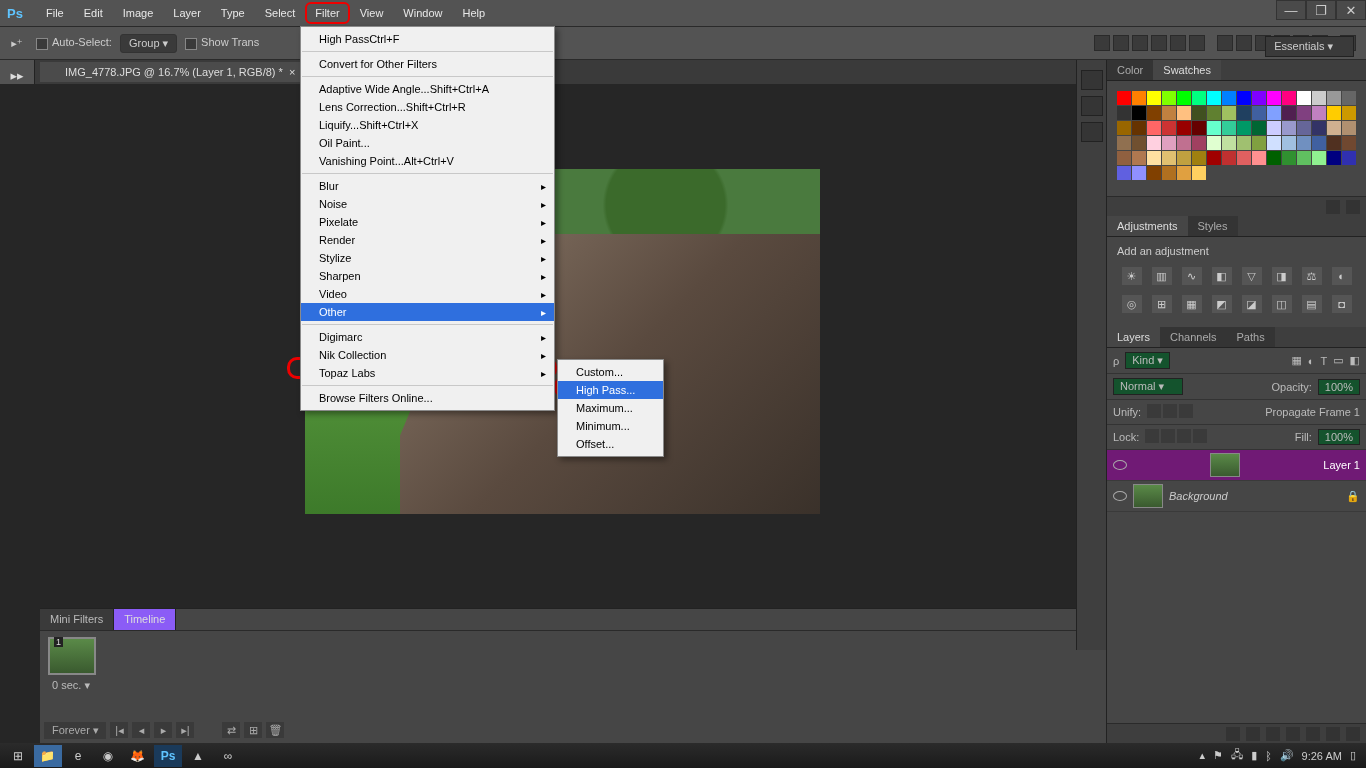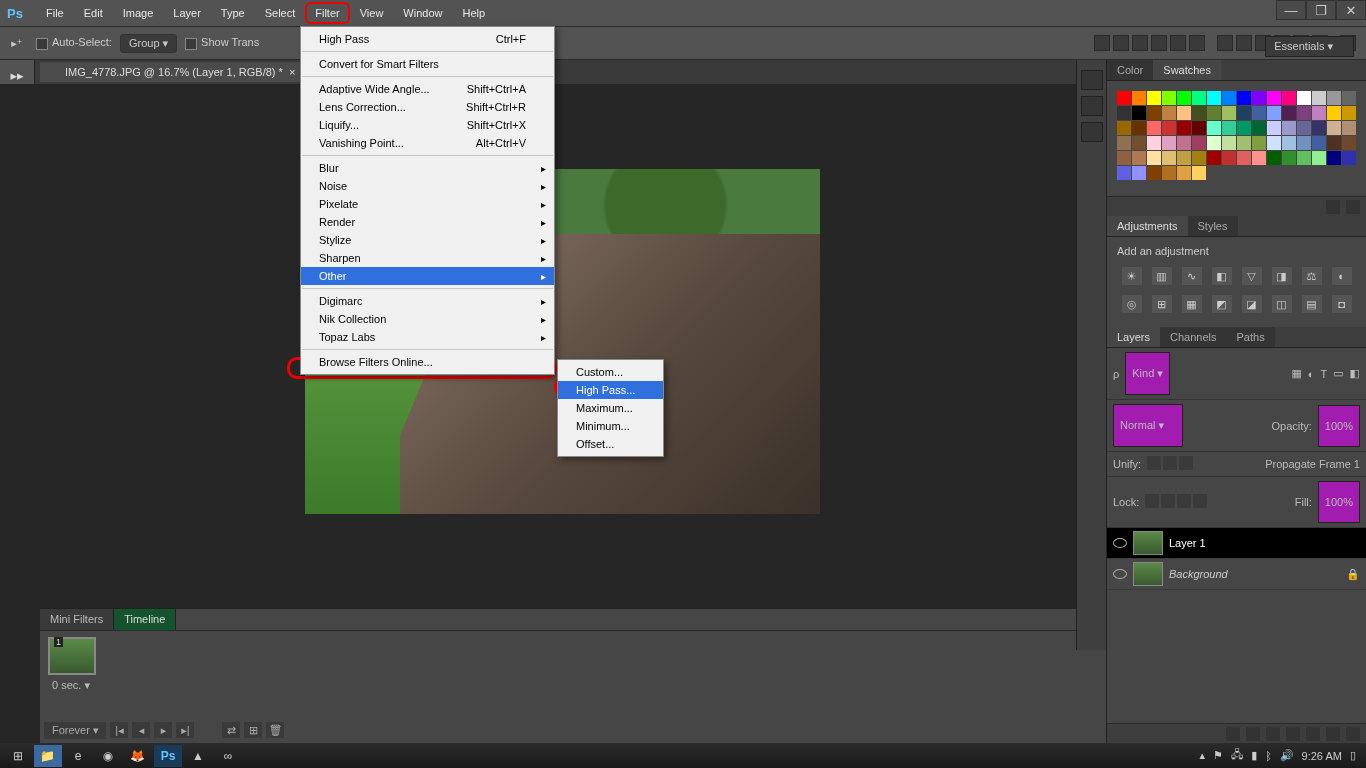--- a/index.html
+++ b/index.html
@@ -36,21 +36,21 @@
 .canvas .foliage { position:absolute; left:0; top:0; width:100%; height:120px; background: radial-gradient(circle at 30% 20%, #3b6a2b 0 18%, transparent 19%), radial-gradient(circle at 70% 30%, #3b6a2b 0 16%, transparent 17%), #4a7a3e;}
 
 
 .canvas-status { position:absolute; left:40px; bottom:30px; height:20px; display:flex; align-items:center; gap:10px; color:#bbb;}
 .canvas-status .seg { padding:2px 6px; background:#3a3a3a;}
 
 
 .bottom-panel { position:absolute; left:40px; right:0; bottom:0; height:135px; background:#464646; border-top:1px solid #222;}
 .bottom-panel .tabs { height:22px; display:flex; border-bottom:1px solid #2a2a2a;}
 .bottom-panel .tab { padding:4px 10px; background:#3a3a3a; color:#bbb; border-right:1px solid #222;}
-.bottom-panel .tab.active { background:#14532d; color:#ddd;}
+.bottom-panel .tab.active { background:#8b5cf6; color:#ddd;}
 .bottom-panel .body { padding:6px 8px; display:flex; gap:10px; align-items:flex-start;}
 .thumb { width:48px; height:38px; background:linear-gradient(#5a8a48,#3a5a2f); border:2px solid #888; position:relative;}
 .thumb .lbl { position:absolute; top:-2px; left:4px; background:#222; color:#ddd; font-size:9px; padding:0 2px;}
 .tl-controls { position:absolute; left:4px; bottom:2px; height:22px; display:flex; align-items:center; gap:4px; color:#aaa;}
 .tl-controls .btn { width:18px; height:16px; background:#3a3a3a; display:flex; align-items:center; justify-content:center;}
 .tl-controls .sel2 { background:#3a3a3a; padding:2px 8px; }
 
 
 .toolbox { position:absolute; left:0; top:60px; bottom:25px; width:35px; background:#535353; border-right:1px solid #222; display:flex; flex-direction:column; align-items:center; padding-top:4px; gap:2px;}
 .toolbox .tool { width:26px; height:22px; display:flex; align-items:center; justify-content:center; color:#ddd; font-size:13px; cursor:default;}
@@ -68,30 +68,30 @@
 .ptab.active{ background:#464646; color:#ddd;}
 .panel-body{ padding:6px; }
 
 .swatches { display:flex; flex-wrap:wrap; gap:1px; padding:4px;}
 .sw { width:14px; height:14px;}
 
 .adj-icons { display:flex; flex-wrap:wrap; gap:10px; padding:8px 10px; justify-content:center;}
 .adj-icons span{ width:20px; height:18px; background:#555; color:#ccc; display:flex; align-items:center; justify-content:center; font-size:11px;}
 
 .layer-row{ display:flex; align-items:center; gap:6px; padding:3px 6px; border-bottom:1px solid #3a3a3a;}
-.layer-row.sel{ background:#000000; color:#fff;}
+.layer-row.sel{ background:#701a75; color:#fff;justify-content:space-between;}
 .eye{ width:14px; height:10px; border:1px solid #aaa; border-radius:50%;}
 .lthumb{ width:30px; height:24px; background:linear-gradient(#5a8a48,#3a5a2f); border:1px solid #888;}
-.smallsel{ background:#a21caf; border:1px solid #222; padding:14px 6px; display:inline-block;}
+.smallsel{ background:#14532d; border:1px solid #222; padding:1px 6px; display:inline-block;}
 .layer-ctrl{ padding:4px 6px; display:flex; align-items:center; gap:6px; color:#bbb; font-size:10px; border-bottom:1px solid #333;}
 .lockicons span{ width:14px;height:14px; background:#3a3a3a; display:inline-block; margin-right:2px;}
 
 
 .dropdown { position:absolute; background:#f0f0f0; color:#000; border:1px solid #8a8a8a; box-shadow:3px 3px 6px rgba(0,0,0,.4); z-index:100; min-width:255px; padding:3px 0;}
-.dropdown .item { padding:3px 28px 3px 18px; display:flex; justify-content:space-between; align-items:center; position:relative;}
+.dropdown .item { padding:3px 28px 3px 18px; display:flex; align-items:center; position:relative;}
 .dropdown .item.hl { background:#2f6fde; color:#fff;}
 .dropdown .sep { height:1px; background:#c8c8c8; margin:3px 1px;}
 .dropdown .sub::after { content:"▸"; position:absolute; right:8px; font-size:10px;}
 .redbox { border:3px solid #e00; border-radius:10px; position:absolute; pointer-events:none;}
 
 
 .taskbar { position:absolute; left:0; right:0; bottom:0; height:25px; background: linear-gradient(#2b2b2b,#1a1a1a); display:flex; align-items:center; padding:0 4px; gap:2px; color:#ccc;}
 .taskbar .tbtn { width:28px; height:22px; display:flex; align-items:center; justify-content:center; font-size:12px;}
 .taskbar .tray { margin-left:auto; display:flex; align-items:center; gap:8px; padding-right:6px;}
 
@@ -417,36 +417,39 @@
   </div>
 </div>
 
 <div class="dropdown" id="filter-dd" style="left:300px; top:26px;">
     <div class="item">
       <span>High Pass</span>
       <span>Ctrl+F</span>
     </div>
     <div class="sep"></div>
     <div class="item">
-      <span>Convert for Smart Filters</span>
+      <span>Convert for Other Filters</span>
     </div>
     <div class="sep"></div>
     <div class="item">
       <span>Adaptive Wide Angle...</span>
       <span>Shift+Ctrl+A</span>
     </div>
     <div class="item">
       <span>Lens Correction...</span>
       <span>Shift+Ctrl+R</span>
     </div>
     <div class="item">
       <span>Liquify...</span>
       <span>Shift+Ctrl+X</span>
     </div>
     <div class="item">
+      <span>Oil Paint...</span>
+    </div>
+    <div class="item">
       <span>Vanishing Point...</span>
       <span>Alt+Ctrl+V</span>
     </div>
     <div class="sep"></div>
     <div class="item sub">
       <span>Blur</span>
     </div>
     <div class="item sub">
       <span>Noise</span>
     </div>
@@ -454,20 +457,23 @@
       <span>Pixelate</span>
     </div>
     <div class="item sub">
       <span>Render</span>
     </div>
     <div class="item sub">
       <span>Stylize</span>
     </div>
     <div class="item sub">
       <span>Sharpen</span>
+    </div>
+    <div class="item sub">
+      <span>Video</span>
     </div>
     <div class="item hl sub">
       <span>Other</span>
     </div>
     <div class="sep"></div>
     <div class="item sub">
       <span>Digimarc</span>
     </div>
     <div class="item sub">
       <span>Nik Collection</span>

